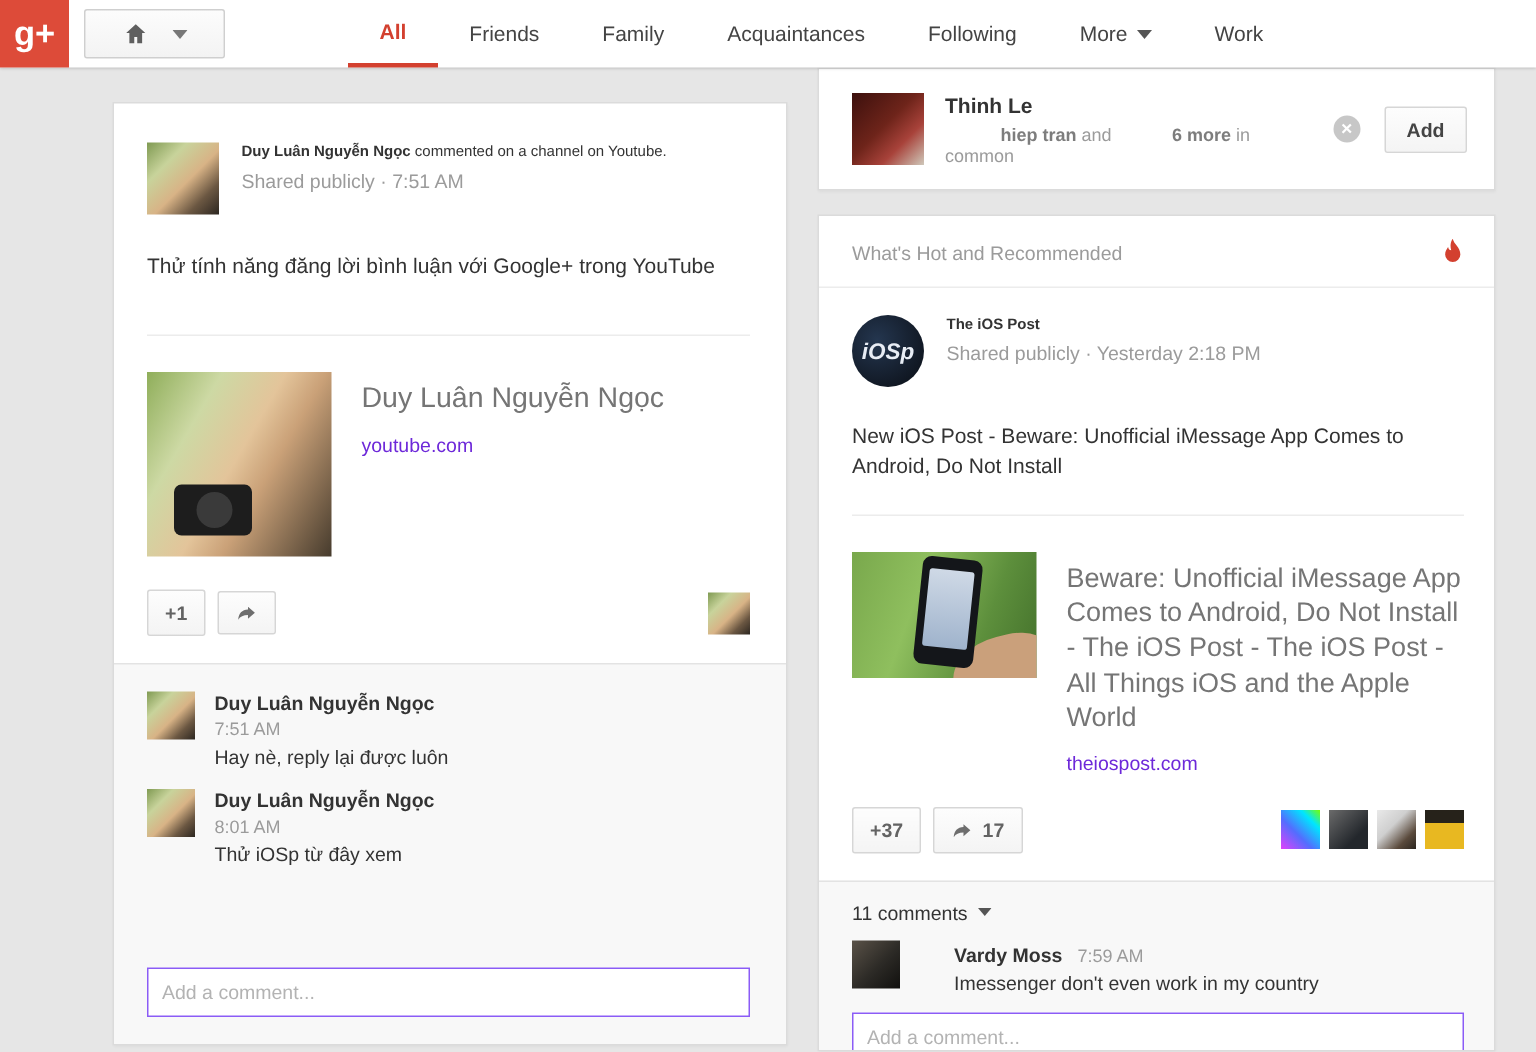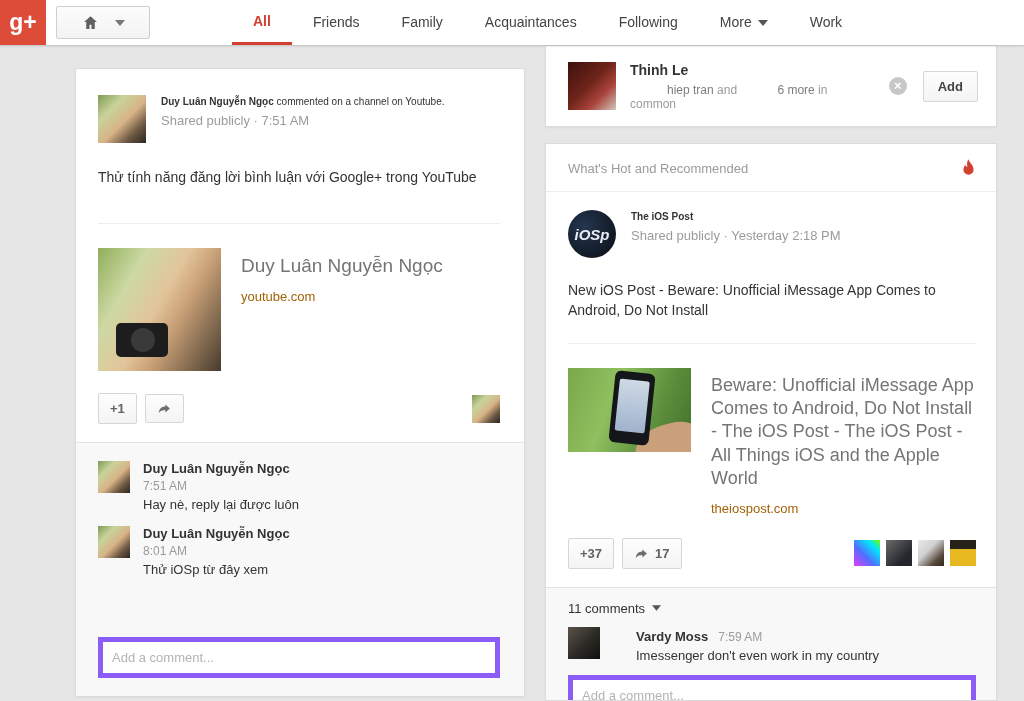--- a/index.html
+++ b/index.html
@@ -48,46 +48,46 @@
   .post-divider { margin-top:38px; }
   .attachment { display:flex; gap:20px; padding:24px 0 0; cursor:pointer; }
   .att-img { width:123px; height:123px; flex:none; position:relative; overflow:hidden; }
   .att-img-duy { background:linear-gradient(120deg,#8fae5a 0%,#cdd9a4 26%,#e3c49a 48%,#caa178 62%,#463b2d 100%); }
   .camera-blob { position:absolute; left:18px; bottom:14px; width:52px; height:34px;
                  background:#1d1d1d; border-radius:5px; }
   .camera-blob:after { content:""; position:absolute; left:15px; top:5px; width:24px; height:24px;
                  background:#3a3a3a; border-radius:50%; }
   .att-text { padding-top:6px; min-width:0; }
   .att-title { font-size:19px; color:#757575; line-height:1.3; }
-  .att-src { font-size:13px; color:#a16207; margin-top:10px; }
+  .att-src { font-size:13px; color:#6d28d9; margin-top:10px; }
   .actions { display:flex; align-items:center; gap:8px; margin:22px 0 18px; }
   .btn { border:1px solid #d6d6d6; border-radius:2px; background:linear-gradient(#fdfdfd,#f4f4f4);
          padding:7px 11px; font-size:13px; font-weight:bold; color:#636363; cursor:pointer;
          display:flex; align-items:center; gap:6px; font-family:"Liberation Sans", sans-serif; }
   .share-ic { width:15px; height:13px; fill:#6e6e6e; }
   .mini-av { width:28px; height:28px; margin-left:auto; cursor:pointer; }
 
   .comments { border-top:1px solid #e3e3e3; background:#f8f8f8; padding:18px 24px 18px 22px; flex:1;
               display:flex; flex-direction:column; }
   .comment { display:flex; gap:13px; margin-bottom:14px; }
   .c-av { width:32px; height:32px; flex:none; cursor:pointer; }
   .c-name { font-weight:bold; font-size:13px; color:#333; cursor:pointer; }
   .c-time { font-size:12px; color:#9b9b9b; margin-top:3px; }
   .c-text { font-size:13px; color:#333; margin-top:4px; }
-  .comment-input { width:100%; border:5px solid #8b5cf6; background:#fff; padding:8px 9px;
+  .comment-input { width:100%; border:1px solid #8b5cf6; background:#fff; padding:8px 9px;
                    font-size:13px; color:#333; font-family:"Liberation Sans", sans-serif; margin-top:auto; }
   .comment-input::placeholder { color:#b3b3b3; }
 
   
   .sugg { display:flex; align-items:center; gap:14px; padding:16px 18px 16px 22px; height:100%; }
   .av-thinh { background:linear-gradient(135deg,#3c100d 0%,#6e241a 45%,#a8423a 70%,#cfc8ba 100%); }
   .sugg-info { flex:1; min-width:0; }
   .sugg-name { font-size:14px; font-weight:bold; color:#333; cursor:pointer; }
   .sugg-meta { font-size:12px; color:#9b9b9b; margin-top:5px; }
-  .sugg-meta .b { font-weight:normal; color:#7d7d7d;padding-left:37px; }
+  .sugg-meta .b { font-weight:bold; color:#7d7d7d;padding-left:37px; }
   .close { width:18px; height:18px; border-radius:50%; background:#c7c7c7; color:#fff;
            font-size:13px; line-height:18px; text-align:center; cursor:pointer; flex:none;
            margin-right:2px; font-weight:bold; }
   .add-btn { padding:7px 14px; color:#444; }
 
   
   .hot-header { display:flex; align-items:center; padding:15px 20px 13px 22px; }
   .hot-title { flex:1; font-size:13px; color:#9b9b9b; }
   .flame { width:15px; height:19px; fill:#d3402f; }
   .post-pad2 { padding:18px 20px 0 22px; }

